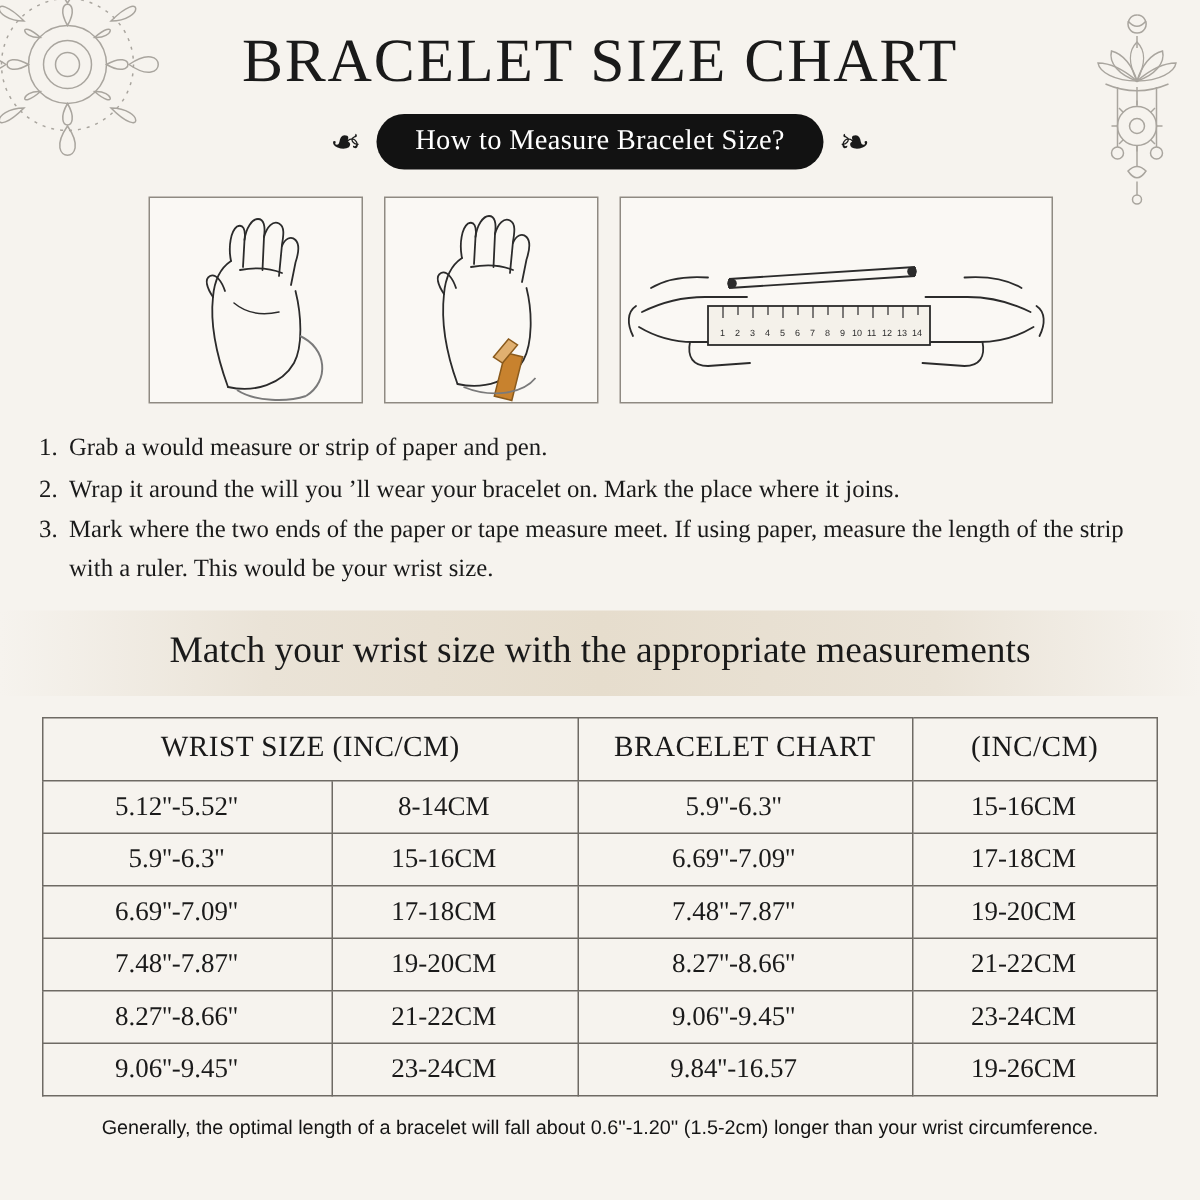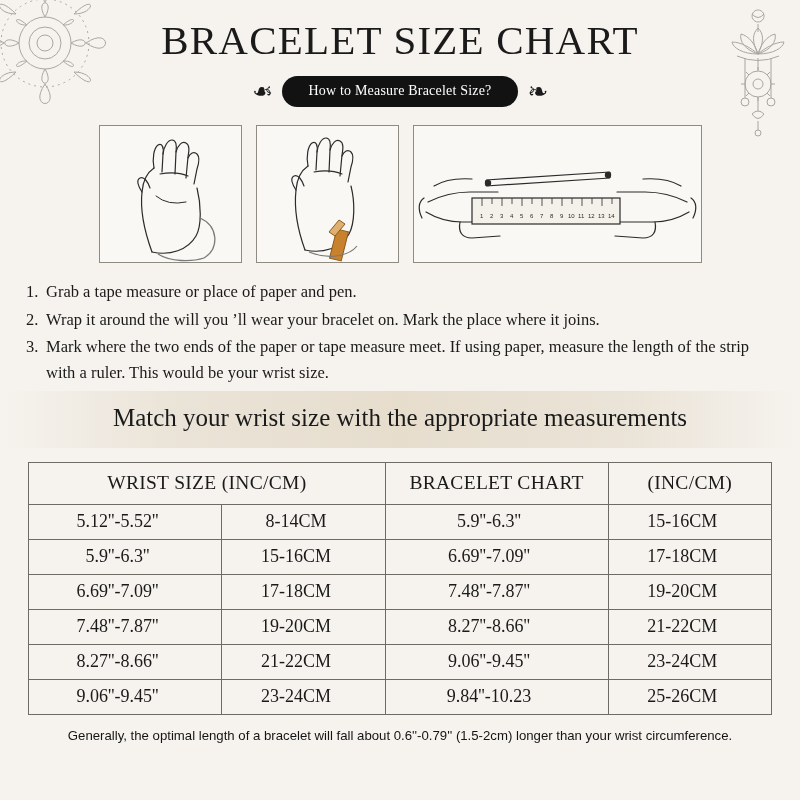--- a/index.html
+++ b/index.html
@@ -41,21 +41,21 @@
     justify-content: center;
     align-items: center;
     margin-top: 12px;
     gap: 10px;
   }
   .pill {
     background: #121212;
     color: #ffffff;
     border-radius: 20px;
     padding: 7px 26px 8px 26px;
-    font-size: 14px;
+    font-size: 19px;
     letter-spacing: .2px;
     font-family: "Liberation Serif", serif;
   }
   .flourish {
     font-size: 25px;
     color: #1a1a1a;
     line-height: 1;
     font-family: "DejaVu Sans", sans-serif;
   }
   .flourish.left { transform: scaleX(-1); }
@@ -87,21 +87,21 @@
     margin-bottom: 2px;
   }
   .step-num {
     width: 20px;
     flex: 0 0 20px;
   }
   .step-text { flex: 1; }
 
   
   .banner {
-    margin-top: 6px;
+    margin-top: 16px;
     padding: 12px 40px 14px 40px;
     text-align: center;
     font-size: 25px;
     line-height: 1.22;
     background: linear-gradient(to right, #f6f3ee 0%, #eae3d7 22%, #e6ddcd 50%, #eae3d7 78%, #f6f3ee 100%);
   }
 
   
   .table-wrap {
     margin: 14px 28px 13px 28px;
@@ -321,21 +321,21 @@
         <circle cx="74" cy="57" r="3.2" fill="#2b2b2b"></circle>
         <circle cx="194" cy="49" r="3.2" fill="#2b2b2b"></circle>
       </g>
     </svg>
   </div>
 </div>
 
 <div class="steps">
   <div class="step">
     <span class="step-num">1.</span>
-    <span class="step-text">Grab a tape measure or place of paper and pen.</span>
+    <span class="step-text">Grab a would measure or strip of paper and pen.</span>
   </div>
   <div class="step">
     <span class="step-num">2.</span>
     <span class="step-text">Wrap it around the will you ʼll wear your bracelet on. Mark the place where it joins.</span>
   </div>
   <div class="step">
     <span class="step-num">3.</span>
     <span class="step-text">Mark where the two ends of the paper or tape measure meet. If using paper, measure the length of the strip with a ruler. This would be your wrist size.</span>
   </div>
 </div>
@@ -386,20 +386,20 @@
       </tr>
       <tr>
         <td>8.27''-8.66''</td>
         <td>21-22CM</td>
         <td>9.06''-9.45''</td>
         <td>23-24CM</td>
       </tr>
       <tr>
         <td>9.06''-9.45''</td>
         <td>23-24CM</td>
-        <td>9.84''-10.23</td>
-        <td>25-26CM</td>
+        <td>9.84''-16.57</td>
+        <td>19-26CM</td>
       </tr>
     </tbody>
   </table>
 </div>
 
-<div class="footnote">Generally, the optimal length of a bracelet will fall about 0.6''-0.79'' (1.5-2cm) longer than your wrist circumference.</div>
+<div class="footnote">Generally, the optimal length of a bracelet will fall about 0.6''-1.20'' (1.5-2cm) longer than your wrist circumference.</div>
 
 </body></html>

